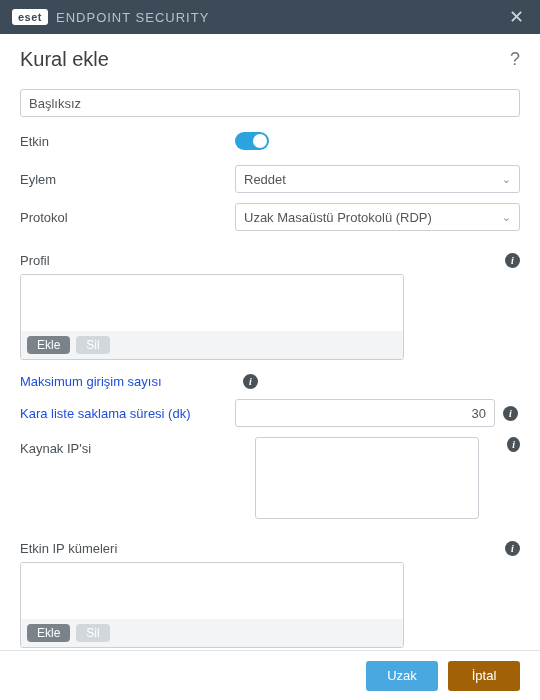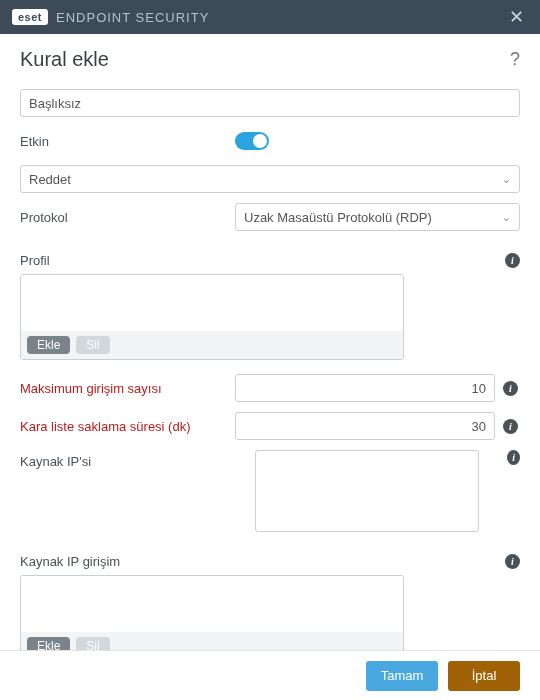--- a/index.html
+++ b/index.html
@@ -182,21 +182,21 @@
       font-size: 13px;
     }
     .inline-row {
       display: flex;
       align-items: center;
       margin-bottom: 10px;
     }
     .inline-row .label {
       width: 215px;
       flex-shrink: 0;
-      color: #b91c1c;
+      color: #1d4ed8;
     }
     .inline-row .num-input { width: 260px; flex: none; }
     .inline-row .info-icon { margin-left: 8px; }
     .footer {
       position: absolute;
       bottom: 0;
       left: 0;
       right: 0;
       height: 50px;
       border-top: 1px solid #e0e4e8;
@@ -251,20 +251,21 @@
   <div class="form-row">
     <input class="text-input" type="text" value="Başlıksız" style="">
   </div>
 
   <div class="form-row">
     <div class="label">Etkin</div>
     <div class="toggle"></div>
   </div>
 
   <div class="form-row">
+    <div class="label">Eylem</div>
     <div class="select">
       <span>Reddet</span>
       <span class="select-chevron">⌄</span>
     </div>
   </div>
 
   <div class="form-row">
     <div class="label">Protokol</div>
     <div class="select">
       <span>Uzak Masaüstü Protokolü (RDP)</span>
@@ -281,46 +282,45 @@
     <div class="listbox-footer">
       <button class="pill pill-dark">Ekle</button>
       <button class="pill pill-disabled">Sil</button>
     </div>
   </div>
 
   <div style="height:14px"></div>
 
   <div class="inline-row">
     <div class="label">Maksimum girişim sayısı</div>
-    <input class="num-input" type="text" value="10" style="">
     <div class="info-icon">i</div>
   </div>
 
   <div class="inline-row">
     <div class="label">Kara liste saklama süresi (dk)</div>
     <input class="num-input" type="text" value="30" style="">
     <div class="info-icon">i</div>
   </div>
 
   <div class="src-ip-row">
     <div class="label">Kaynak IP'si</div>
     <textarea class="textarea" style=""></textarea>
     <div class="info-icon" style="margin-left:8px">i</div>
   </div>
 
   <div class="section-row">
-    <div class="section-label">Kaynak IP girişim</div>
+    <div class="section-label">Etkin IP kümeleri</div>
     <div class="info-icon">i</div>
   </div>
   <div class="listbox listbox-tall">
     <div class="listbox-body"></div>
     <div class="listbox-footer">
       <button class="pill pill-dark">Ekle</button>
       <button class="pill pill-disabled">Sil</button>
     </div>
   </div>
 
 </div>
 
 <div class="footer">
-  <button class="btn btn-primary">Tamam</button>
+  <button class="btn btn-primary">Uzak</button>
   <button class="btn btn-secondary">İptal</button>
 </div>
 
 </body></html>

